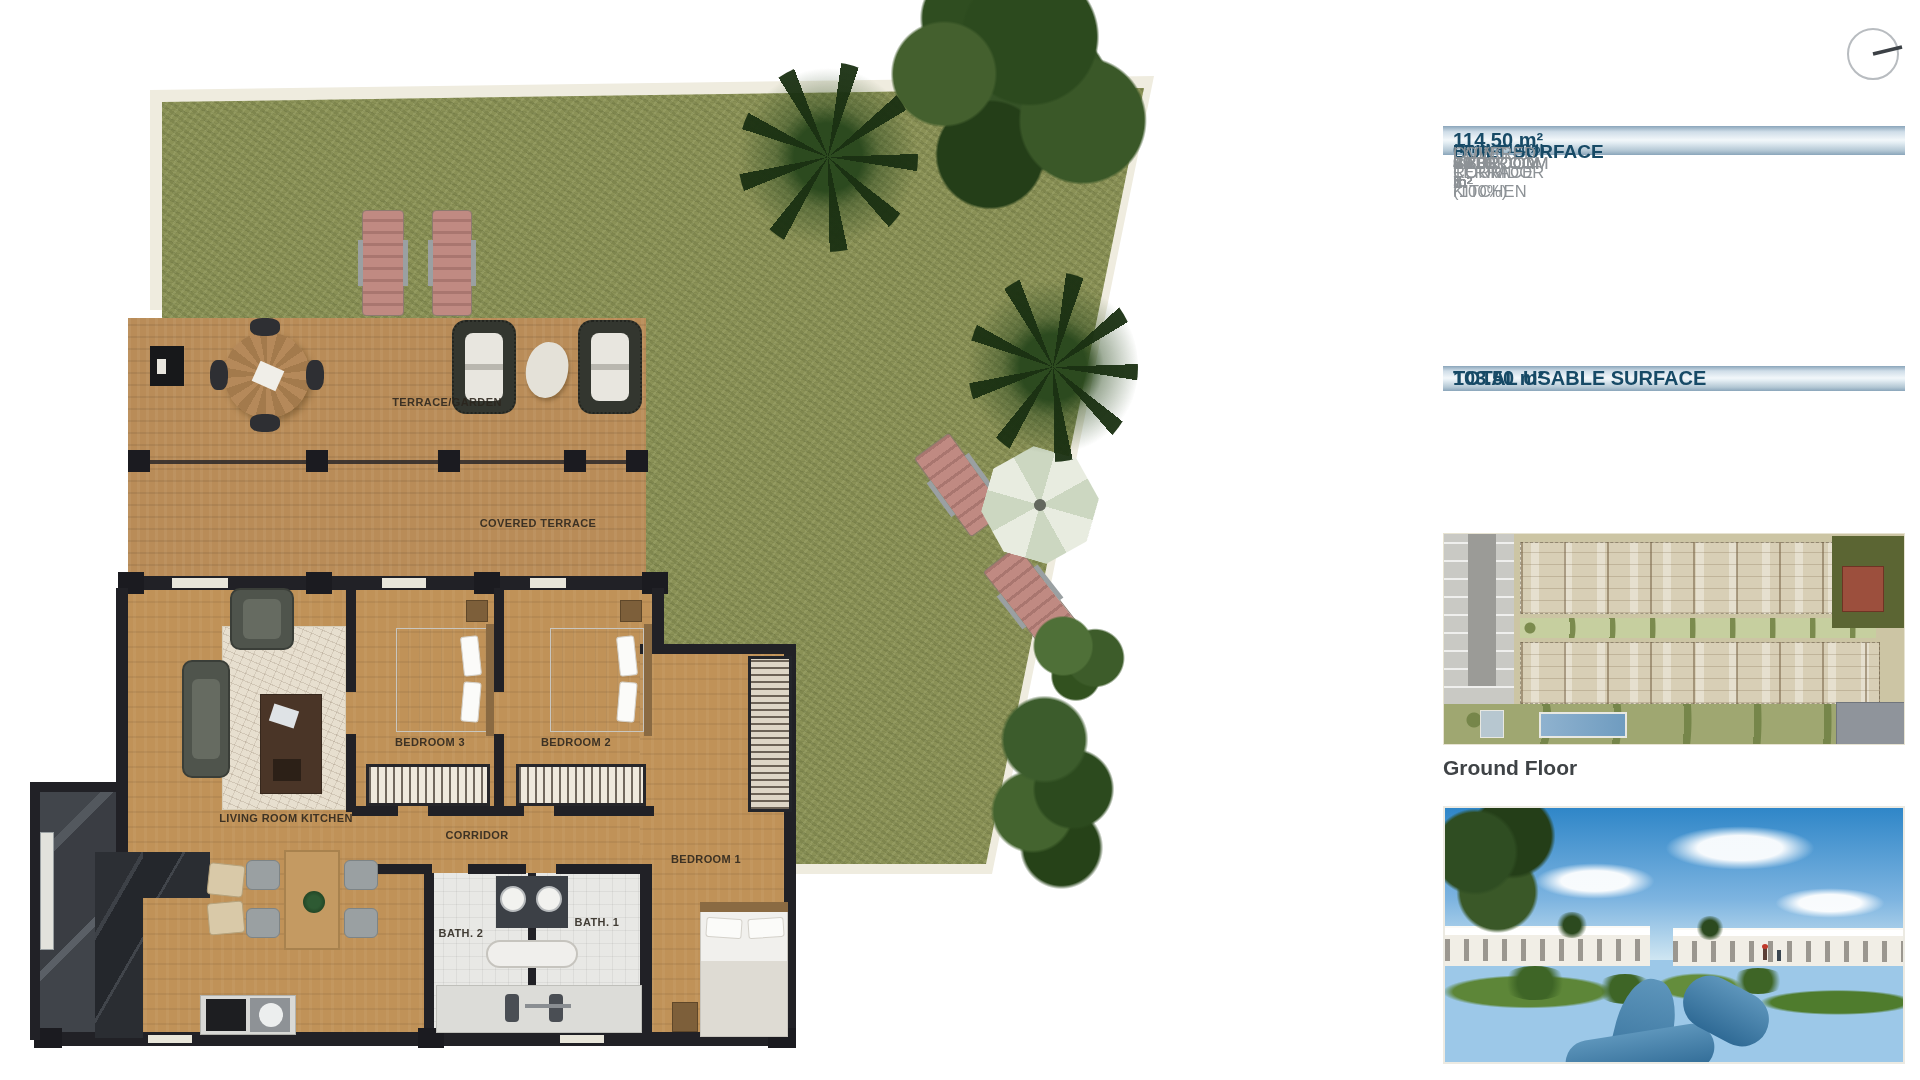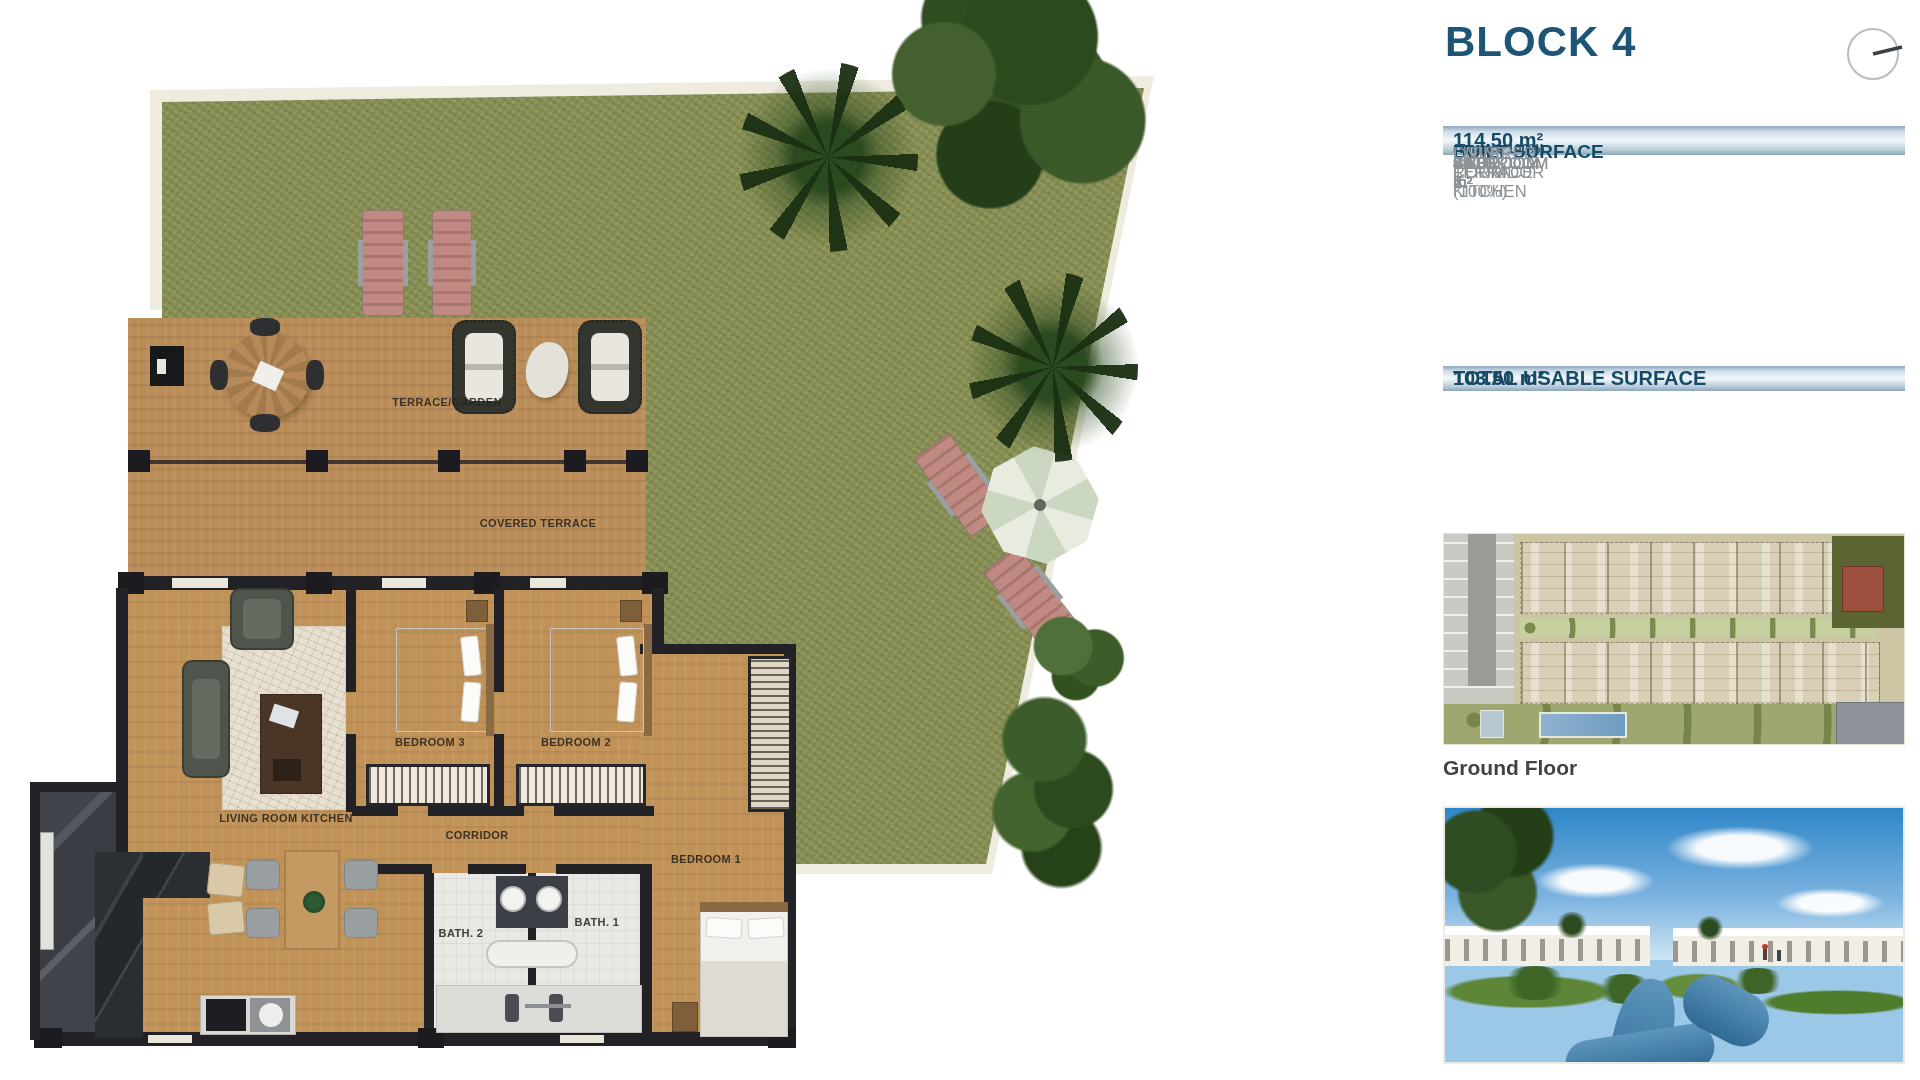--- a/index.html
+++ b/index.html
@@ -390,21 +390,20 @@
     <div class="plan-label" style="left:286px;top:812px;">LIVING ROOM KITCHEN</div>
     <div class="plan-label" style="left:430px;top:736px;">BEDROOM 3</div>
     <div class="plan-label" style="left:576px;top:736px;">BEDROOM 2</div>
     <div class="plan-label" style="left:477px;top:829px;">CORRIDOR</div>
     <div class="plan-label" style="left:706px;top:853px;">BEDROOM 1</div>
     <div class="plan-label" style="left:461px;top:927px;">BATH. 2</div>
     <div class="plan-label" style="left:597px;top:916px;">BATH. 1</div>
   </div>
 
   <div class="panel">
-    <div class="block-title">BLOCK 4</div>
 
     <svg class="compass" width="58" height="58" viewBox="0 0 58 58">
       <circle cx="28" cy="30" r="25" fill="#ffffff" stroke="#b8bcc0" stroke-width="2"></circle>
       <line x1="28" y1="30" x2="57" y2="23" stroke="#3c4146" stroke-width="3.5"></line>
     </svg>
 
 
     <div class="bar bar-blue built-bar">
       <span style="position:static;">
         <span class="bl">BUILT SURFACE</span>

